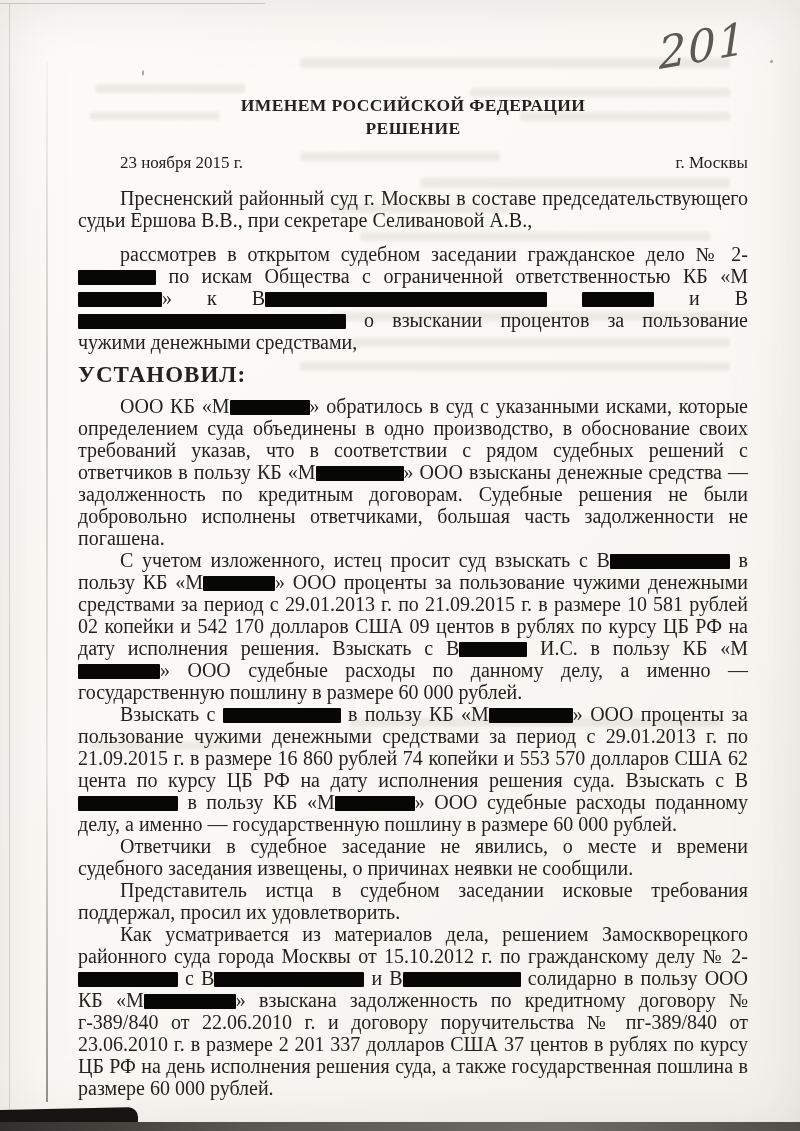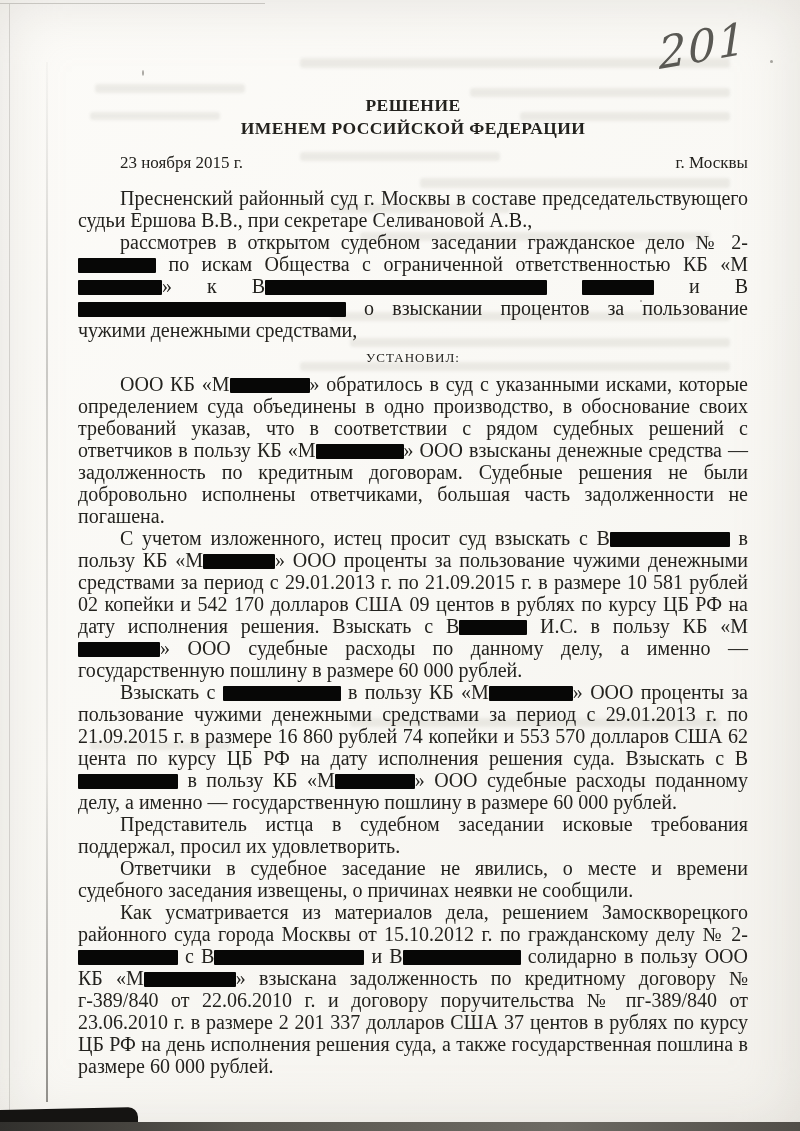--- a/index.html
+++ b/index.html
@@ -31,22 +31,22 @@
     font-family:"DejaVu Serif", serif; font-style:italic; font-size:44px;
     color:#45443f; transform:rotate(-10deg) skewX(-8deg); letter-spacing:2px;
     text-align:center; opacity:.88;
   }
   
   .content { position:absolute; left:78px; top:94px; width:670px; }
   .title { text-align:center; font-weight:bold; font-size:17.5px; line-height:23px; letter-spacing:.4px; }
   .dateline { display:flex; justify-content:space-between; margin-top:11px; 
     padding-left:42px; font-size:17px; line-height:23px; }
   .para { font-size:20px; line-height:22px; text-align:justify; text-indent:42px; }
-  .intro .para + .para { }
-  .heading { text-align:center; font-weight:normal; font-size:13px; letter-spacing:1px; margin:9px 0 7px 0; }
+  .intro .para + .para { margin-top:12px; }
+  .heading { font-weight:bold; font-size:23px; letter-spacing:1px; margin:9px 0 7px 0; }
   .intro { margin-top:13px; }
   .redact { display:inline-block; height:15px; background:#070706; border-radius:1px; vertical-align:-2px; }
 </style>
 </head>
 <body>
 
 <div class="paper">
 
   <div class="edge-top"></div>
   <div class="edge-left"></div>
@@ -67,40 +67,40 @@
   <div class="bleed" style="left:350px;top:718px;width:370px;height:9px"></div>
   <div class="bleed" style="left:90px;top:742px;width:140px;height:8px"></div>
 
   <div class="speck" style="left:142px;top:70px;width:2px;height:6px"></div>
   <div class="speck" style="left:770px;top:60px;width:3px;height:3px"></div>
   <div class="speck" style="left:640px;top:300px;width:2px;height:2px"></div>
 
   <div class="handwritten">201</div>
 
   <div class="content">
+    <div class="title">ИМЕНЕМ РОССИЙСКОЙ ФЕДЕРАЦИИ</div>
     <div class="title">РЕШЕНИЕ</div>
-    <div class="title">ИМЕНЕМ РОССИЙСКОЙ ФЕДЕРАЦИИ</div>
 
     <div class="dateline">
       <span>23 ноября 2015 г.</span>
       <span>г. Москвы</span>
     </div>
 
     <div class="intro">
         <p class="para"><span>Пресненский районный суд г. Москвы в составе председательствующего судьи Ершова В.В., при секретаре Селивановой А.В.,</span></p>
         <p class="para"><span>рассмотрев в открытом судебном заседании гражданское дело № 2-</span><span class="redact" style="width: 78px;"></span><span> по искам Общества с ограниченной ответственностью КБ «М</span><span class="redact" style="width: 84px;"></span><span>» к В</span><span class="redact" style="width: 282px;"></span><span> </span><span class="redact" style="width: 72px;"></span><span> и В</span><span class="redact" style="width: 268px;"></span><span> о взыскании процентов за пользование чужими денежными средствами,</span></p>
       </div>
 
     <div class="heading">УСТАНОВИЛ:</div>
 
     <div class="body-paras">
         <p class="para"><span>ООО КБ «М</span><span class="redact" style="width: 80px;"></span><span>» обратилось в суд с указанными исками, которые определением суда объединены в одно производство, в обоснование своих требований указав, что в соответствии с рядом судебных решений с ответчиков в пользу КБ «М</span><span class="redact" style="width: 88px;"></span><span>» ООО взысканы денежные средства — задолженность по кредитным договорам. Судебные решения не были добровольно исполнены ответчиками, большая часть задолженности не погашена.</span></p>
         <p class="para"><span>С учетом изложенного, истец просит суд взыскать с В</span><span class="redact" style="width: 120px;"></span><span> в пользу КБ «М</span><span class="redact" style="width: 72px;"></span><span>» ООО проценты за пользование чужими денежными средствами за период с 29.01.2013 г. по 21.09.2015 г. в размере 10 581 рублей 02 копейки и 542 170 долларов США 09 центов в рублях по курсу ЦБ РФ на дату исполнения решения. Взыскать с В</span><span class="redact" style="width: 68px;"></span><span> И.С. в пользу КБ «М</span><span class="redact" style="width: 82px;"></span><span>» ООО судебные расходы по данному делу, а именно — государственную пошлину в размере 60 000 рублей.</span></p>
         <p class="para"><span>Взыскать с </span><span class="redact" style="width: 118px;"></span><span> в пользу КБ «М</span><span class="redact" style="width: 84px;"></span><span>» ООО проценты за пользование чужими денежными средствами за период с 29.01.2013 г. по 21.09.2015 г. в размере 16 860 рублей 74 копейки и 553 570 долларов США 62 цента по курсу ЦБ РФ на дату исполнения решения суда. Взыскать с В</span><span class="redact" style="width: 100px;"></span><span> в пользу КБ «М</span><span class="redact" style="width: 80px;"></span><span>» ООО судебные расходы поданному делу, а именно — государственную пошлину в размере 60 000 рублей.</span></p>
+        <p class="para"><span>Ответчики в судебное заседание не явились, о месте и времени судебного заседания извещены, о причинах неявки не сообщили.</span></p>
         <p class="para"><span>Представитель истца в судебном заседании исковые требования поддержал, просил их удовлетворить.</span></p>
-        <p class="para"><span>Ответчики в судебное заседание не явились, о месте и времени судебного заседания извещены, о причинах неявки не сообщили.</span></p>
         <p class="para"><span>Как усматривается из материалов дела, решением Замоскворецкого районного суда города Москвы от 15.10.2012 г. по гражданскому делу № 2-</span><span class="redact" style="width: 100px;"></span><span> с В</span><span class="redact" style="width: 150px;"></span><span> и В</span><span class="redact" style="width: 118px;"></span><span> солидарно в пользу ООО КБ «М</span><span class="redact" style="width: 92px;"></span><span>» взыскана задолженность по кредитному договору № г-389/840 от 22.06.2010 г. и договору поручительства № пг-389/840 от 23.06.2010 г. в размере 2 201 337 долларов США 37 центов в рублях по курсу ЦБ РФ на день исполнения решения суда, а также государственная пошлина в размере 60 000 рублей.</span></p>
       </div>
   </div>
 
   <div class="bottom-blob"></div>
   <div class="bottom-band"></div>
 </div>
 
 </body></html>

